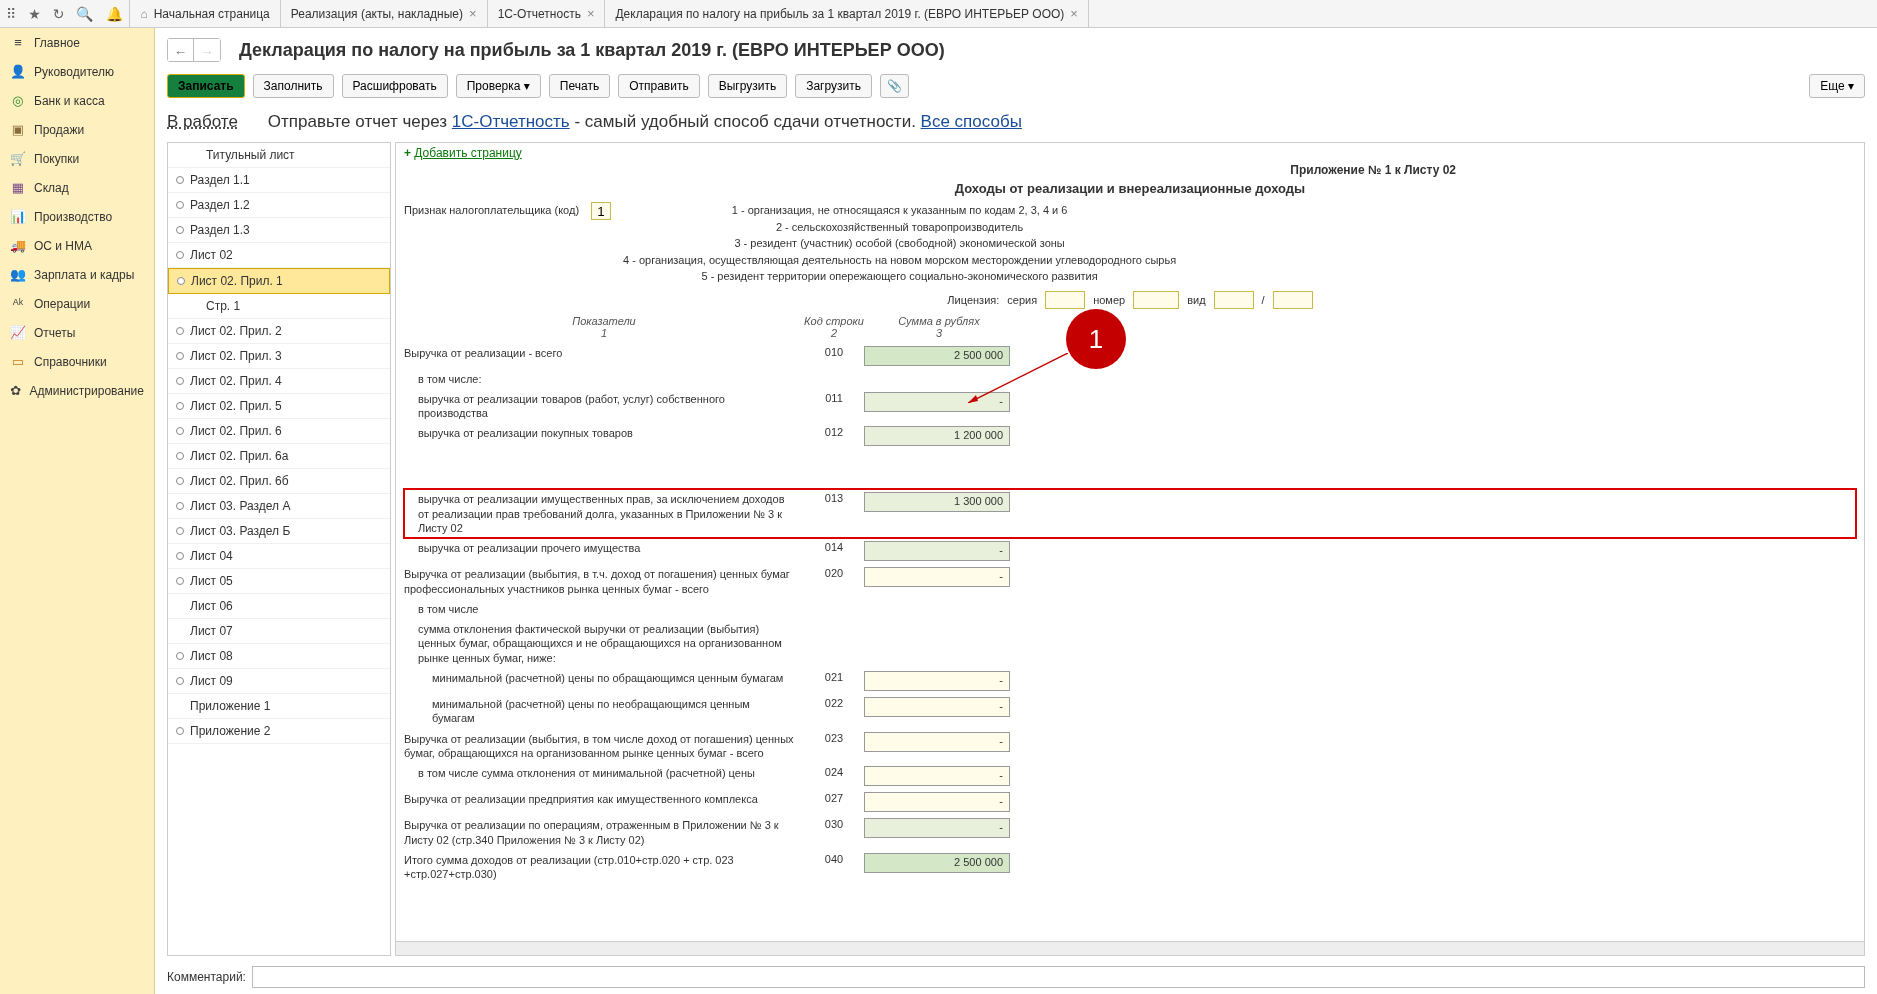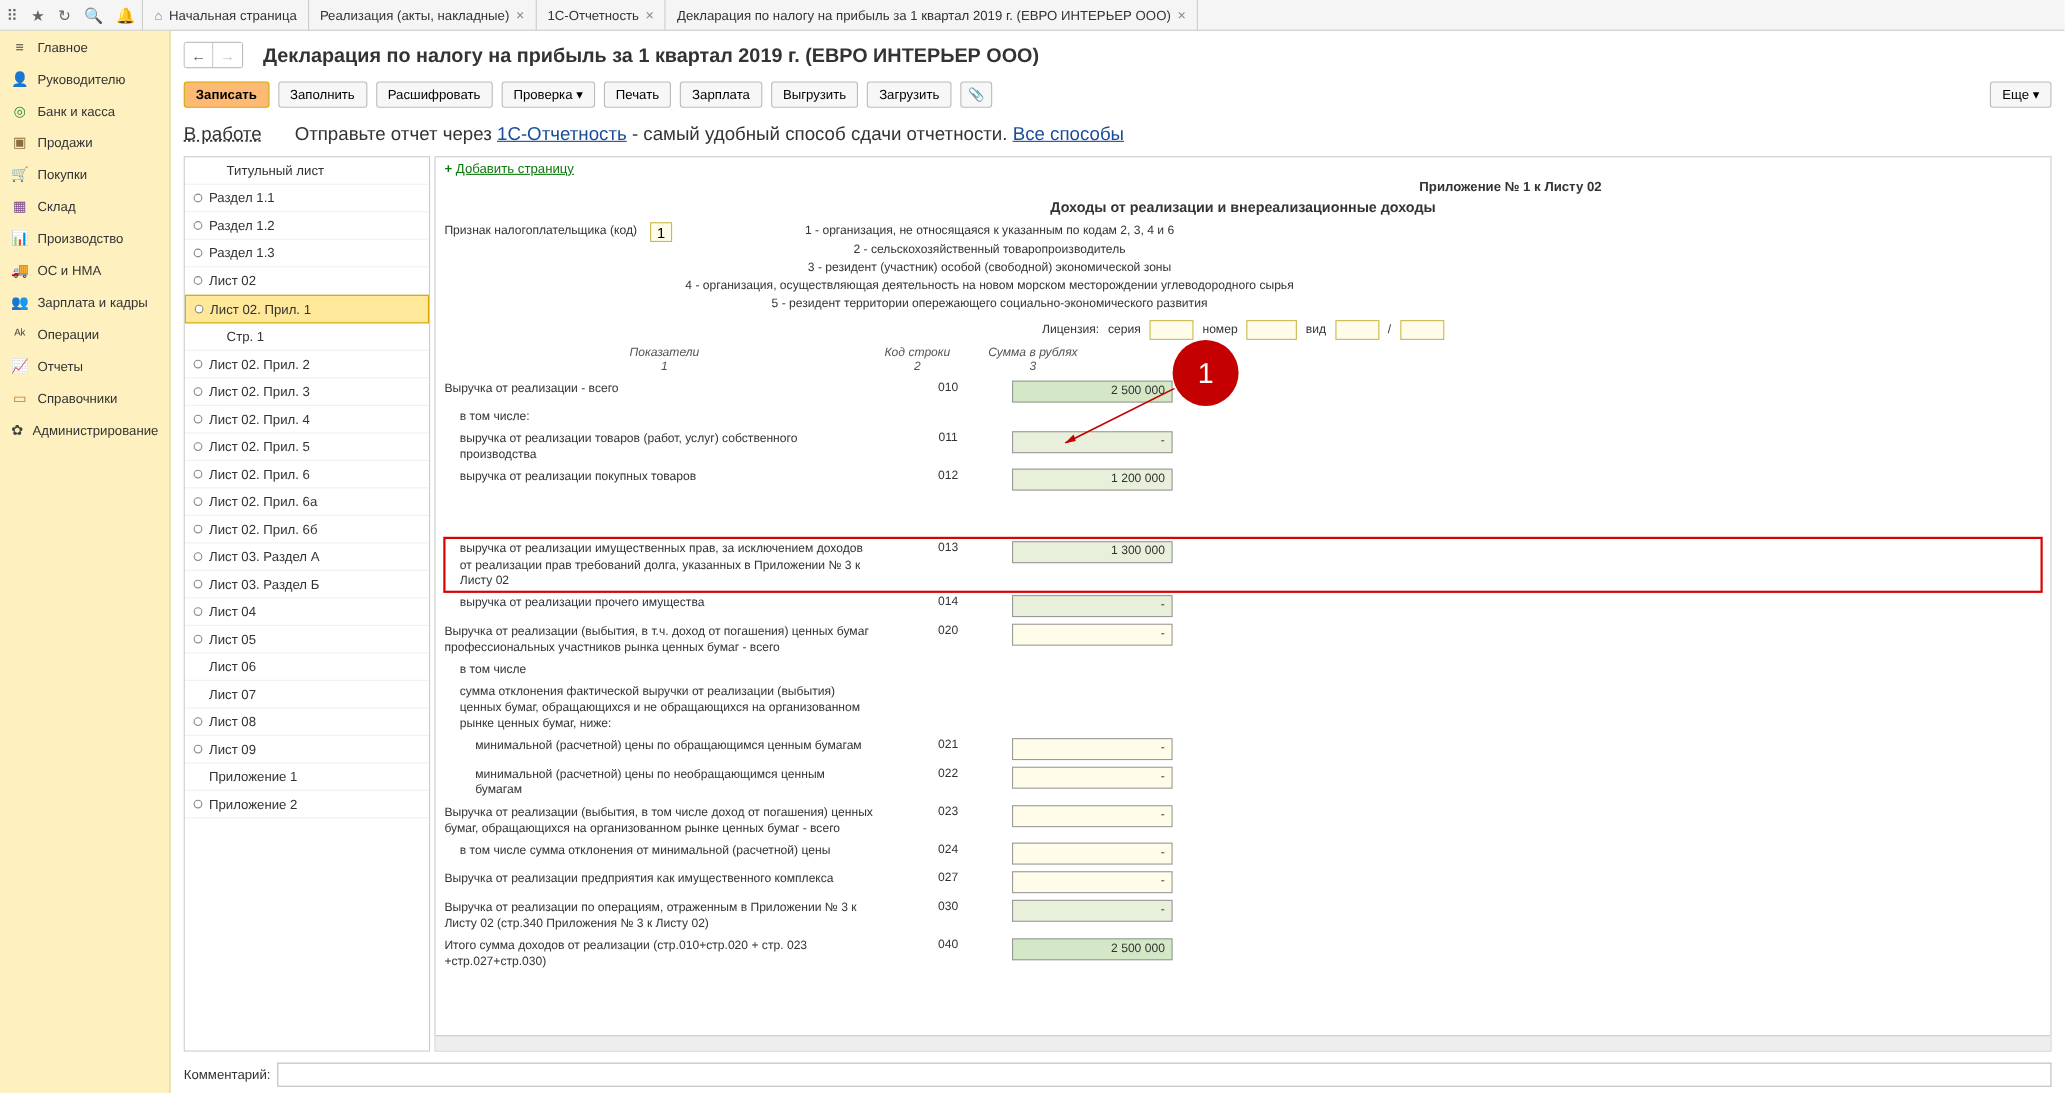--- a/index.html
+++ b/index.html
@@ -31,21 +31,21 @@
 
 .main { flex: 1; display: flex; flex-direction: column; min-width: 0; }
 .titlebar { display: flex; align-items: center; padding: 10px 12px 8px; gap: 18px; }
 .navbtns { display: flex; border: 1px solid #bbb; border-radius: 3px; }
 .navbtns button { width: 26px; height: 22px; border: none; background: #fff; cursor: pointer; color: #666; }
 .navbtns button:first-child { border-right: 1px solid #bbb; }
 .pagetitle { font-size: 18px; font-weight: bold; }
 
 .toolbar { display: flex; align-items: center; padding: 4px 12px 8px; gap: 8px; }
 .btn { border: 1px solid #bbb; background: #f7f7f7; padding: 4px 10px; border-radius: 3px; cursor: pointer; font-size: 12px; }
-.btn.primary { background: #fdba74; border-color: #d4a800; font-weight: bold; }
+.btn.primary { background: #15803d; border-color: #d4a800; font-weight: bold; }
 .btn.icon-only { padding: 4px 6px; }
 .toolbar .spacer { flex: 1; }
 
 .statusrow { padding: 6px 12px 10px; display: flex; gap: 30px; align-items: baseline; font-size: 17px; }
 .statusrow .status { text-decoration: underline dotted; }
 .statusrow a { color: #1a4d99; text-decoration: underline; }
 
 
 .contentwrap { flex: 1; display: flex; min-height: 0; padding: 0 12px 4px; gap: 4px; }
 .tree { width: 224px; border: 1px solid #ccc; background: #fff; overflow-y: auto; }
@@ -72,21 +72,21 @@
 .license { display: flex; gap: 8px; align-items: center; justify-content: center; margin: 6px 0; font-size: 11px; }
 .inp { height: 18px; border: 1px solid #c9b94a; background: #fffdea; }
 .inp.w40 { width: 40px; } .inp.w46 { width: 46px; }
 
 .headers { display: flex; font-size: 11px; font-style: italic; color: #555; margin: 4px 0; }
 .headers .c1 { flex: 0 0 400px; text-align: center; }
 .headers .c2 { flex: 0 0 60px; text-align: center; }
 .headers .c3 { flex: 0 0 150px; text-align: center; }
 .headers .sub { display: block; }
 
-.row { display: flex; align-items: flex-start; padding: 3px 0; font-size: 11px; gap: 28px; }
+.row { display: flex; align-items: flex-start; padding: 3px 0; font-size: 11px; }
 .row .lbl { flex: 0 0 400px; padding-right: 10px; line-height: 1.3; }
 .row .lbl.ind { padding-left: 14px; }
 .row .lbl.ind2 { padding-left: 28px; }
 .row .code { flex: 0 0 60px; text-align: center; }
 .row .val { flex: 0 0 150px; }
 .row .val .cell { width: 146px; height: 20px; border: 1px solid #999; text-align: right; padding: 2px 6px; font-size: 11px; }
 .cell.yellow { background: #fffdea; border-color:#c9b94a; }
 .cell.green { background: #d4e8c8; }
 .cell.lgreen { background: #e8f0dc; }
 .row.hl { outline: 2px solid #d00; outline-offset: -1px; margin-top: 40px; }
@@ -196,21 +196,21 @@
         </div>
         <div class="pagetitle">Декларация по налогу на прибыль за 1 квартал 2019 г. (ЕВРО ИНТЕРЬЕР ООО)</div>
       </div>
 
       <div class="toolbar">
         <button class="btn primary">Записать</button>
         <button class="btn">Заполнить</button>
         <button class="btn">Расшифровать</button>
         <button class="btn"><span>Проверка</span> <span>▾</span></button>
         <button class="btn">Печать</button>
-        <button class="btn">Зарплата</button>
+        <button class="btn">Отправить</button>
         <button class="btn">Выгрузить</button>
         <button class="btn">Загрузить</button>
         <button class="btn icon-only">📎</button>
         <div class="spacer"></div>
         <button class="btn"><span>Еще</span> <span>▾</span></button>
       </div>
 
       <div class="statusrow">
         <span class="status">В работе</span>
         <span>

